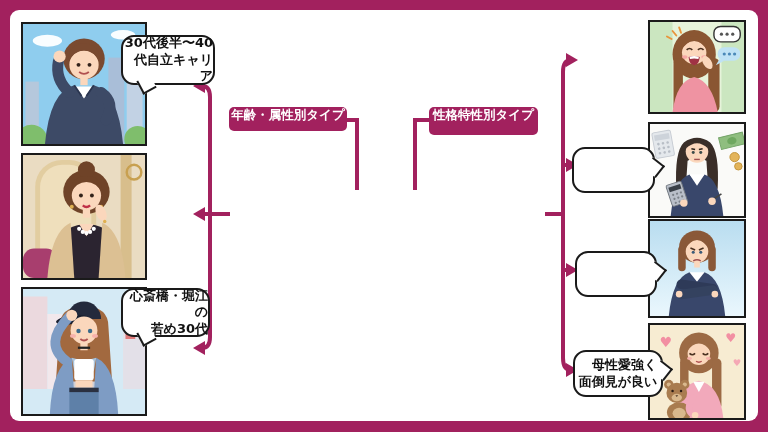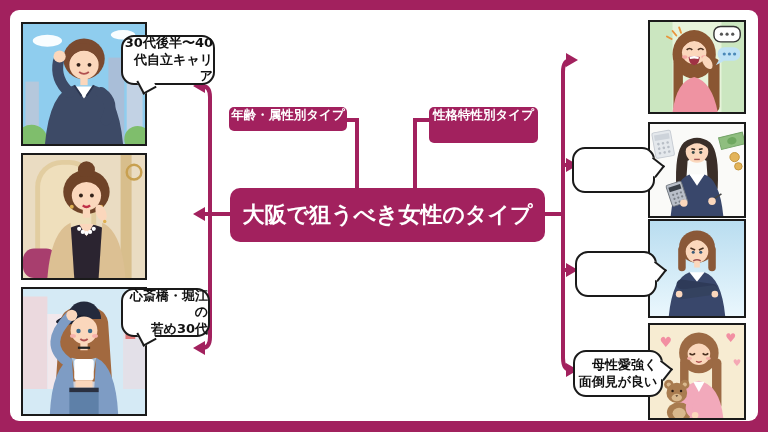--- a/index.html
+++ b/index.html
@@ -15,21 +15,21 @@
           font-weight:bold;font-size:13px;line-height:1.28;color:#111;z-index:5;}
   .bubble-text{white-space:pre-line;}
   .tail{position:absolute;width:13px;height:13px;background:#fff;}
   .tail-down{bottom:-8.5px;left:16px;border-right:2.5px solid #1A1A1A;border-bottom:2.5px solid #1A1A1A;
              transform:rotate(62deg);}
   .tail-right{right:-8.5px;top:11px;border-top:2.5px solid #1A1A1A;border-right:2.5px solid #1A1A1A;
               transform:rotate(38deg);}
   .tag{position:absolute;background:#A2215E;color:#fff;font-weight:bold;font-size:12.5px;
        display:flex;align-items:flex-start;justify-content:center;border-radius:5px;z-index:4;}
   .tag-left{left:229px;top:107px;width:118px;height:24px;}
-  .tag-right{left:429px;top:107px;width:109px;height:36px;}
+  .tag-right{left:429px;top:107px;width:109px;height:28px;}
   .center-box{position:absolute;left:230px;top:188px;width:315px;height:54px;background:#A2215E;
               color:#fff;font-weight:bold;font-size:22px;display:flex;align-items:center;
               justify-content:center;border-radius:10px;z-index:4;}
   .p-l1{left:21px;top:22px;width:122px;height:120px}
   .p-l2{left:21px;top:153px;width:122px;height:123px}
   .p-l3{left:21px;top:287px;width:122px;height:125px}
   .p-r1{left:648px;top:20px;width:94px;height:90px}
   .p-r2{left:648px;top:122px;width:94px;height:92px}
   .p-r3{left:648px;top:219px;width:94px;height:95px}
   .p-r4{left:648px;top:323px;width:94px;height:93px}
@@ -69,23 +69,20 @@
     </g>
   </svg>
 
   <div class="tag tag-left">
     <span>年齢・属性別タイプ</span>
   </div>
   <div class="tag tag-right">
     <span>性格特性別タイプ</span>
   </div>
 
-  <div class="center-box">
-    <span>大阪で狙うべき女性のタイプ</span>
-  </div>
 
   <div class="portrait p-l1">
     <svg viewBox="0 0 100 100" preserveAspectRatio="none">
       <rect width="100" height="100" fill="#8FCDEE"></rect>
       <ellipse cx="20" cy="14" rx="12" ry="5" fill="#fff" opacity=".95"></ellipse>
       <ellipse cx="82" cy="9" rx="10" ry="4" fill="#fff" opacity=".95"></ellipse>
       <rect x="70" y="28" width="13" height="72" fill="#A9BED8"></rect>
       <rect x="85" y="18" width="13" height="82" fill="#C2D2E4"></rect>
       <rect x="2" y="48" width="11" height="52" fill="#B5C8DC"></rect>
       <circle cx="7" cy="97" r="13" fill="#7FBE6C"></circle>

